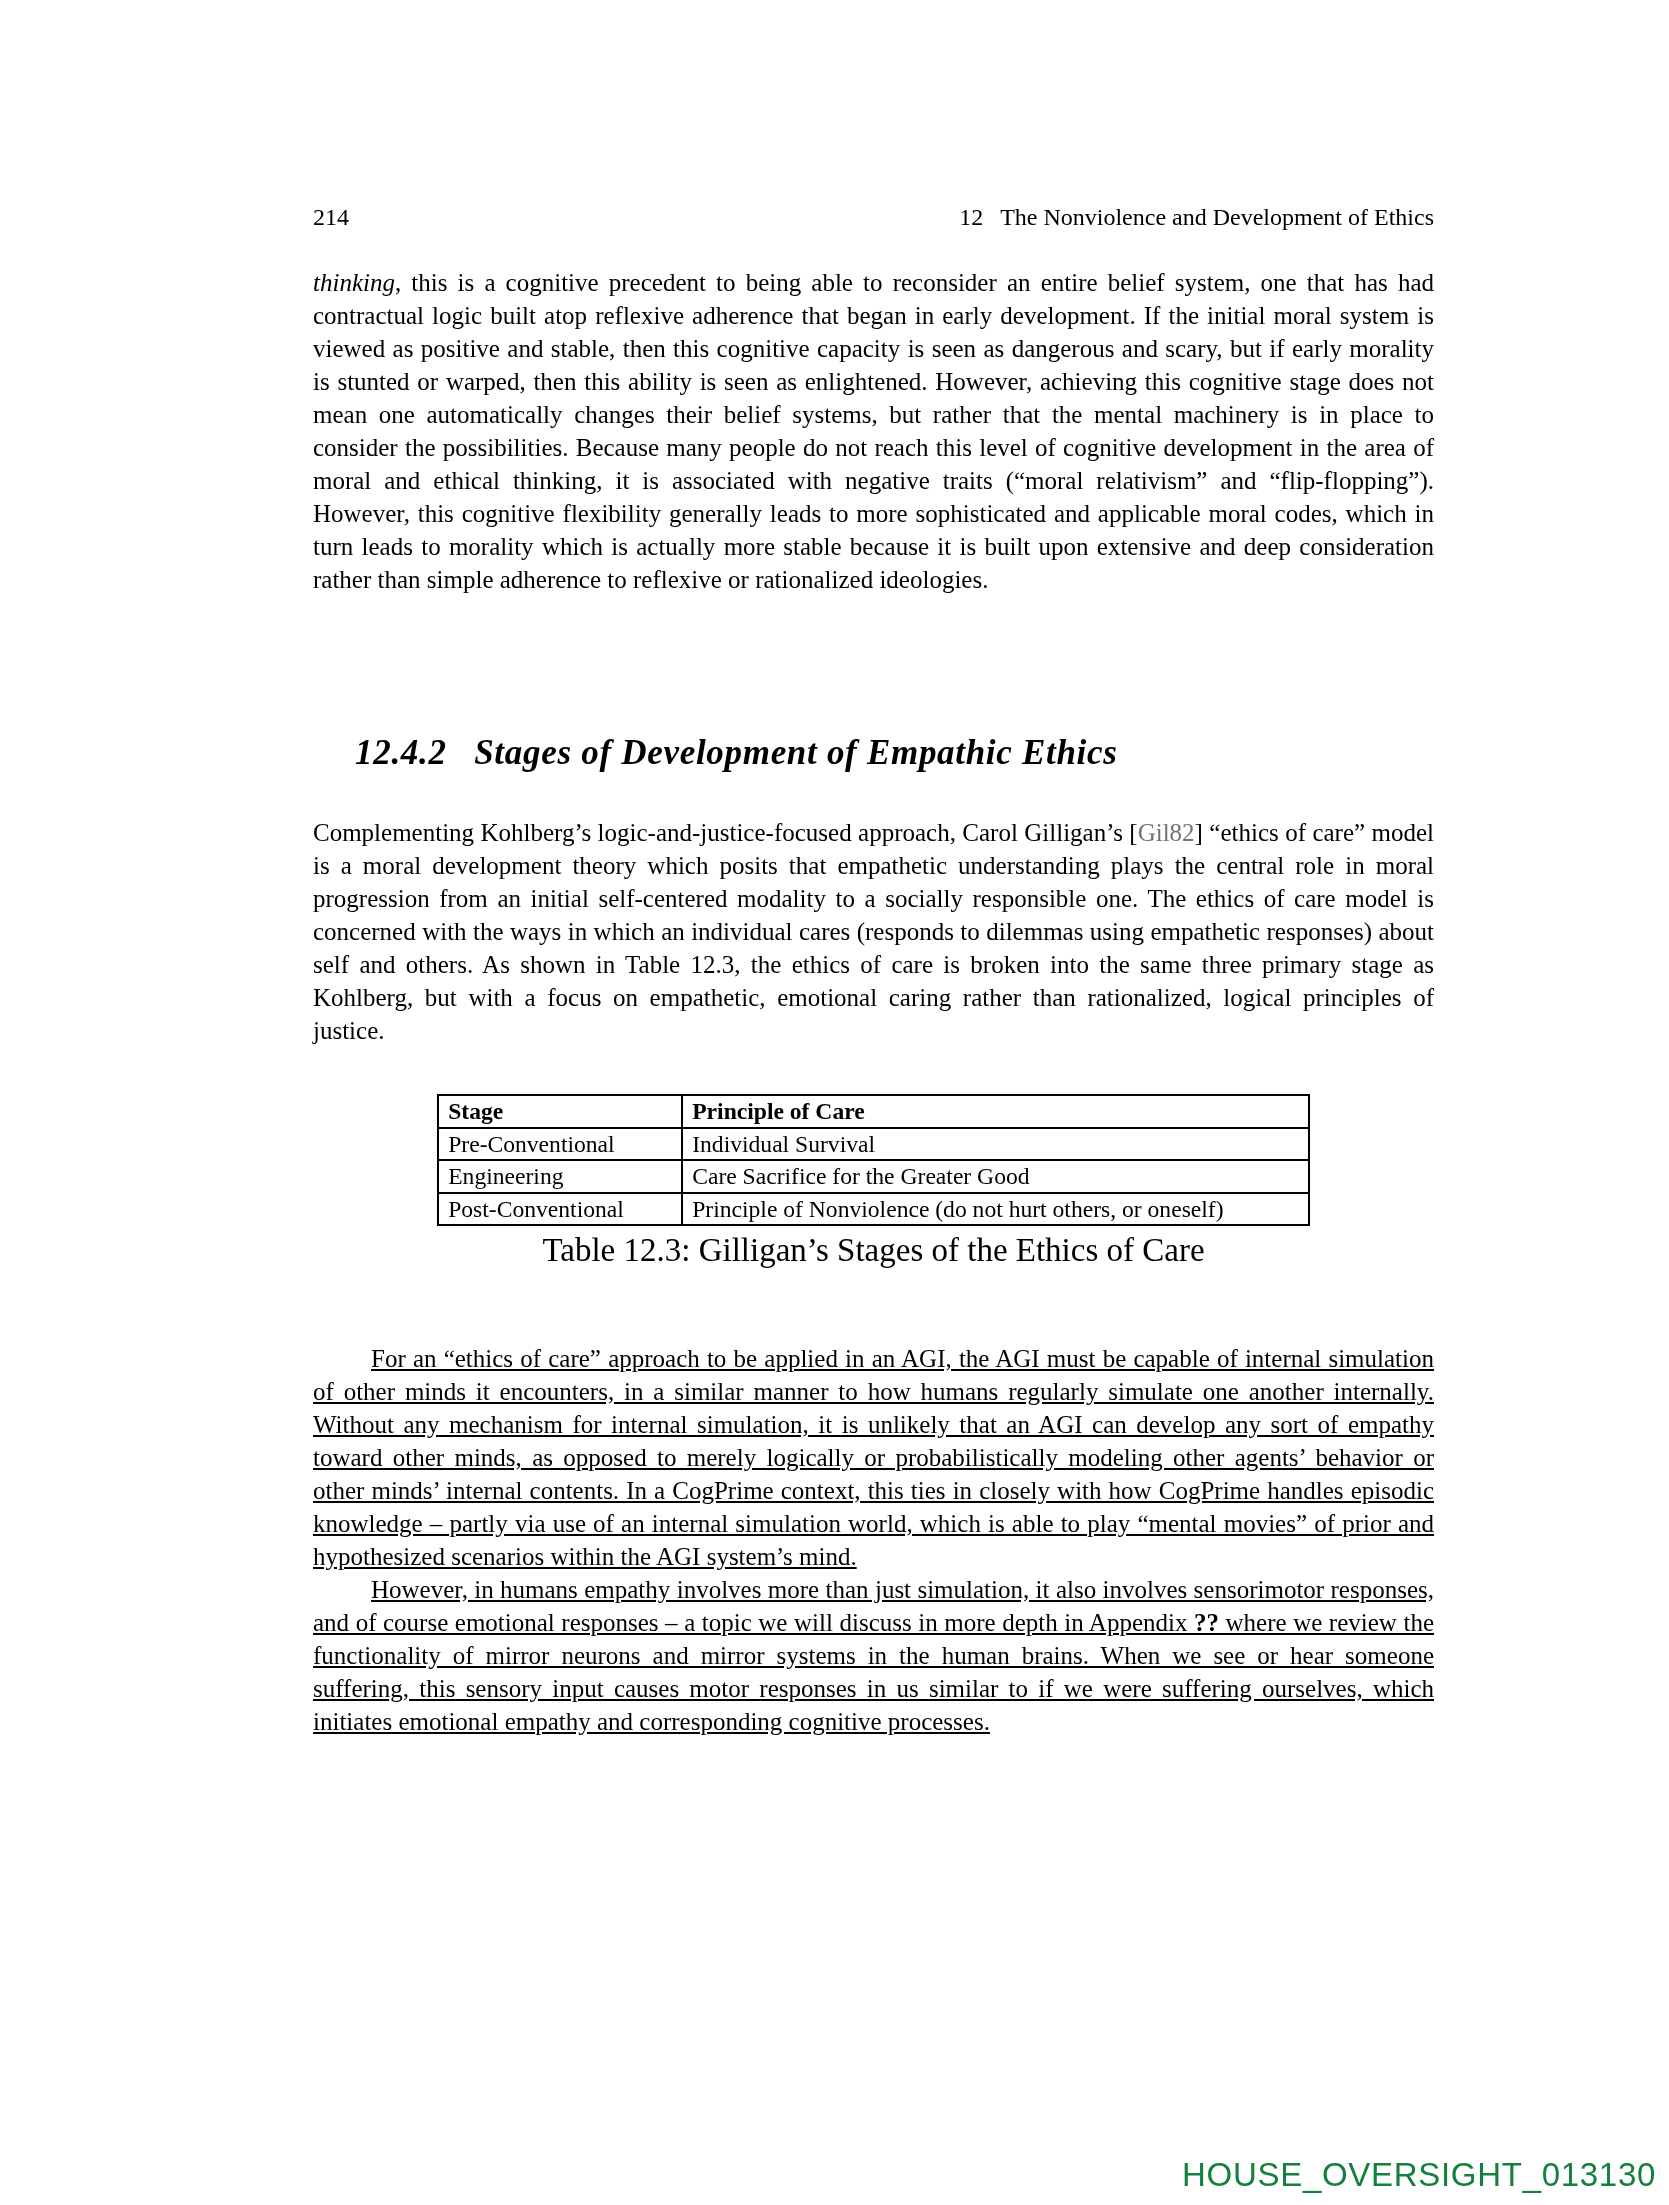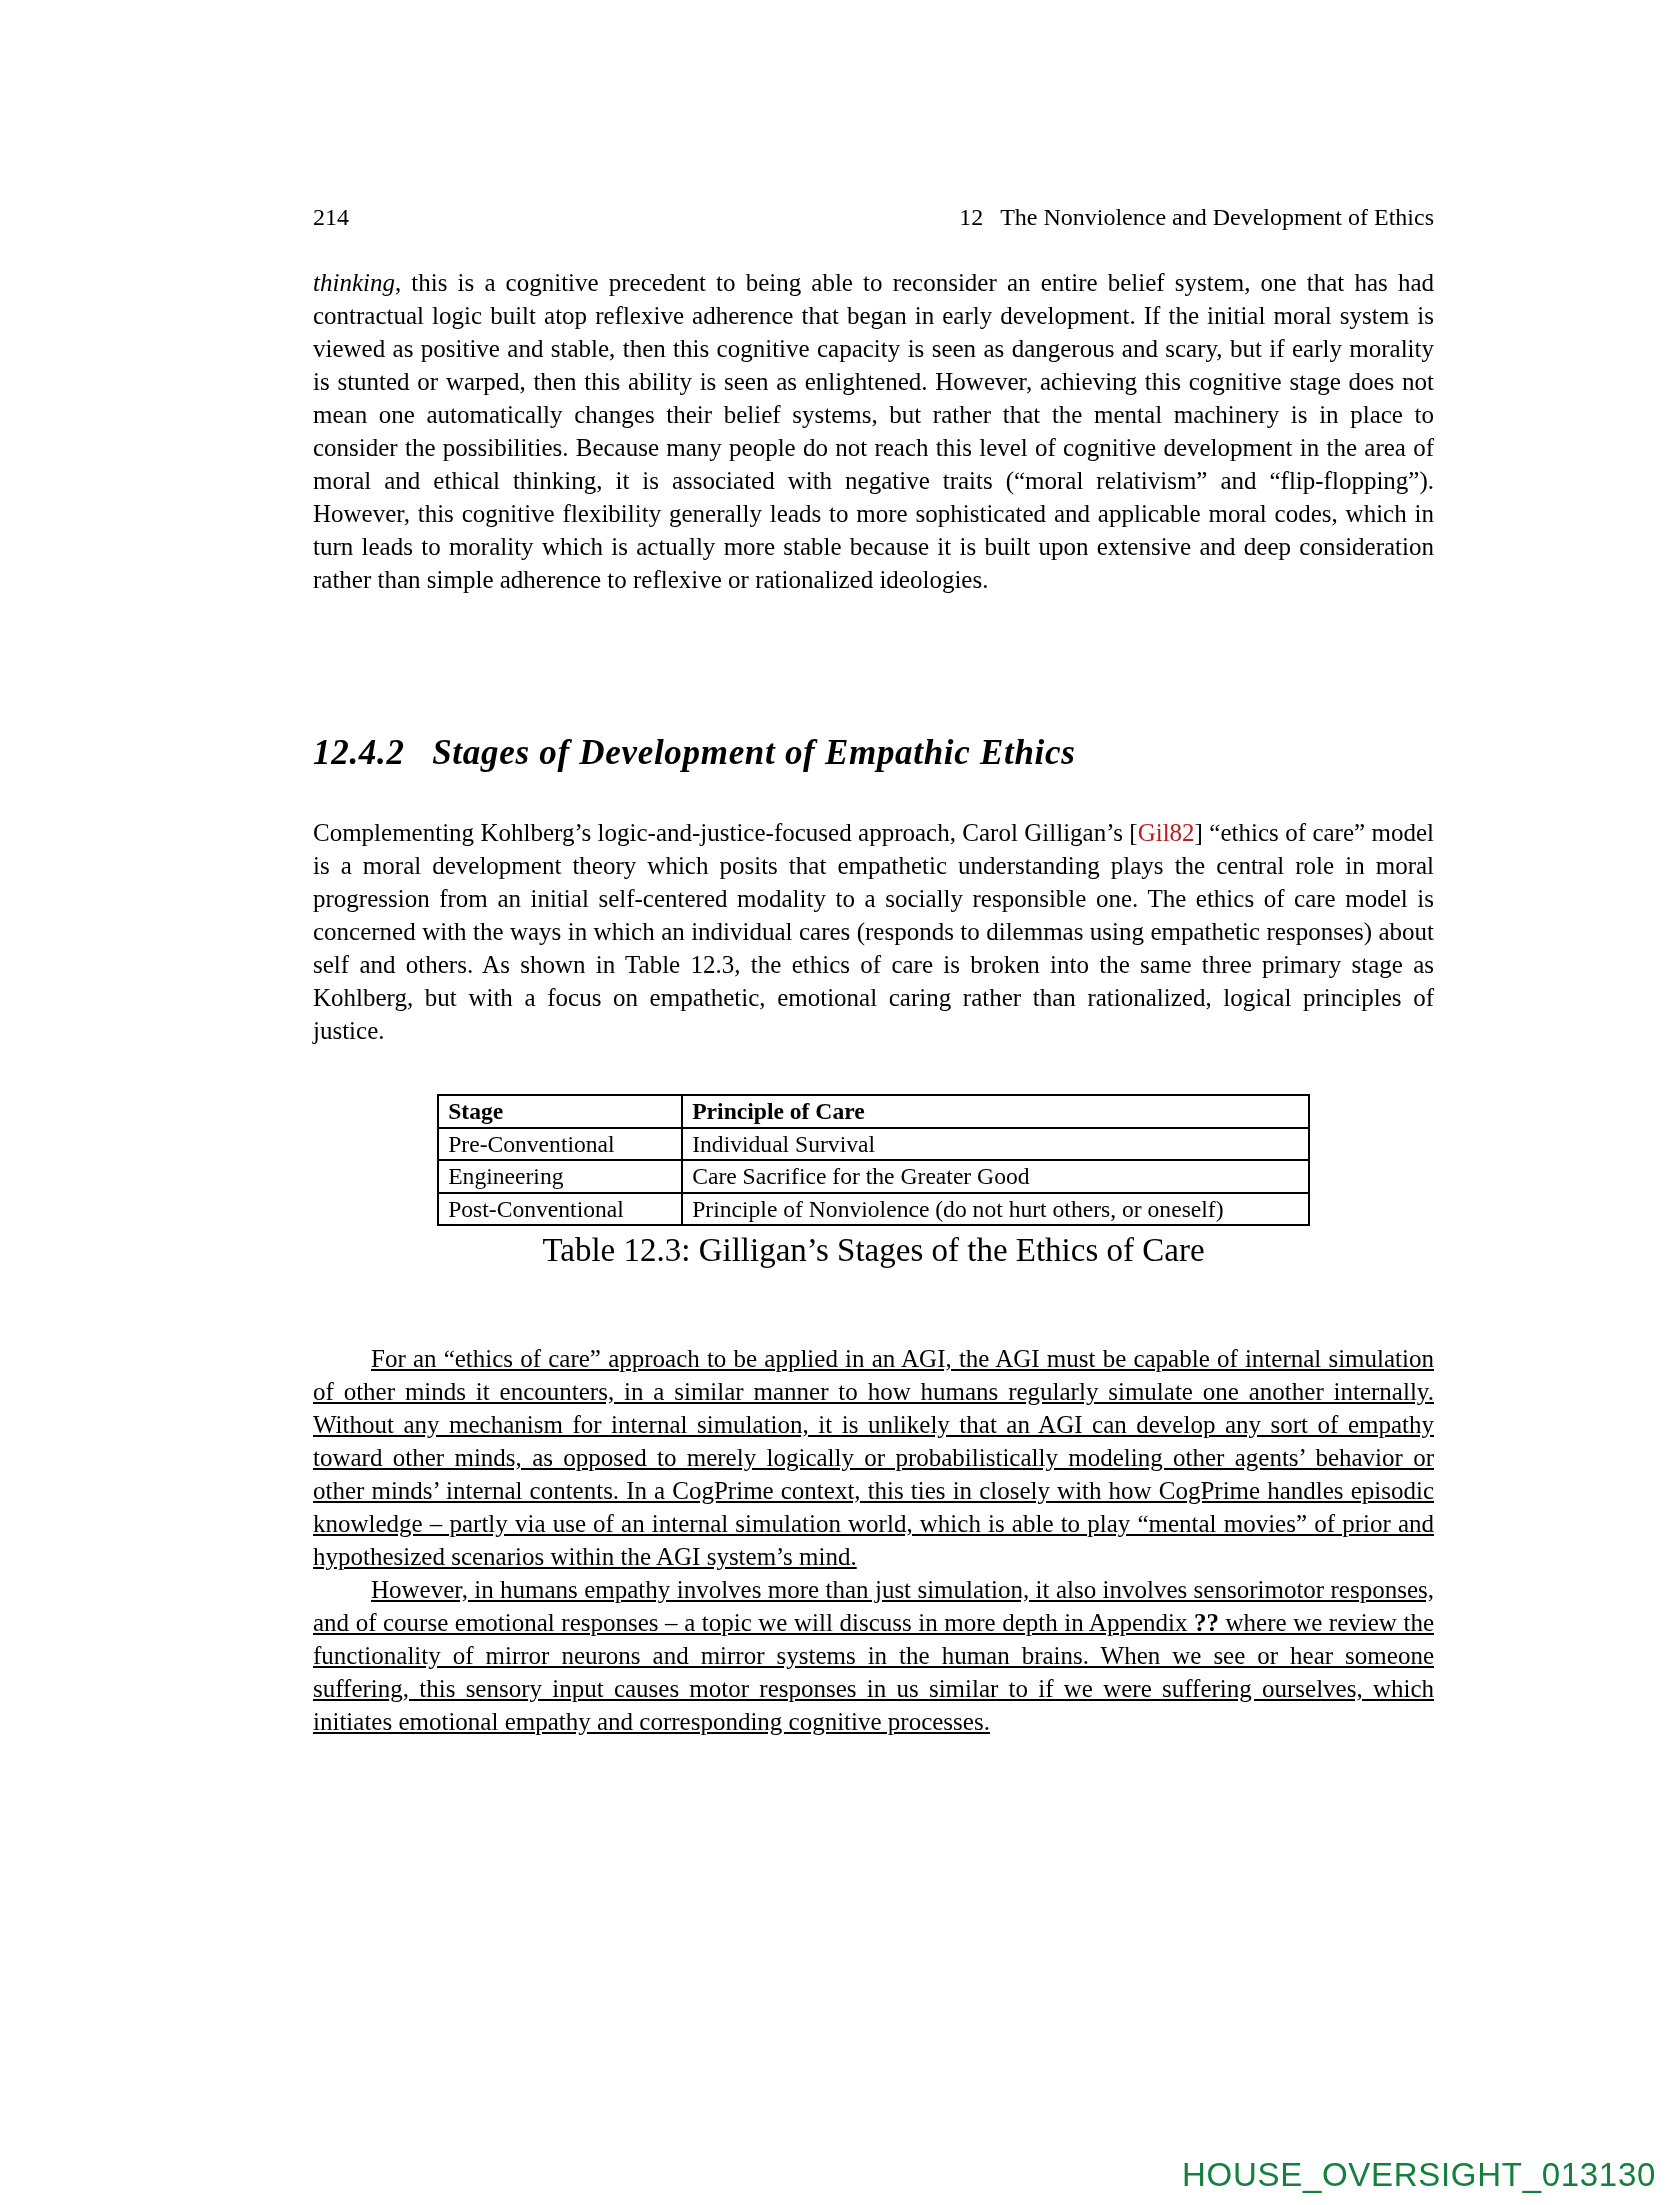--- a/index.html
+++ b/index.html
@@ -34,21 +34,21 @@
   }
   .para1 { top: 266px; }
   .section-heading {
     top: 732px;
     font-size: 35px;
     line-height: 41px;
     font-weight: bold;
     font-style: italic;
     letter-spacing: 0.7px;
   }
-  .section-heading .sec-num { margin-right: 27.5px; }
+  .section-heading .sec-num { margin-right: 27.5px; margin-left: 42px; }
   .para2 { top: 816px; }
   .table-block { top: 1094px; }
   table.care-table {
     border-collapse: collapse;
     margin: 0 auto;
     width: 873px;
     font-size: 23.6px;
     line-height: 26px;
     border-radius: 29px;
   }
@@ -63,21 +63,21 @@
   .col-stage { width: 244px; }
   .table-caption {
     top: 1235px;
     text-align: center;
     font-size: 33px;
     line-height: 31px;
   }
   .para-group { top: 1342px; text-decoration: underline; }
   .para-indent { text-indent: 58px; }
   .cite-link {
-    color: #b91c1c;
+    color: #737373;
     text-decoration: none;
   }
   .bold-ref { font-weight: bold; }
   .em-lead { font-style: italic; }
   .watermark {
     position: absolute;
     top: 2156px;
     right: 13px;
     font-family: "Liberation Sans", "DejaVu Sans", sans-serif;
     font-size: 33px;

